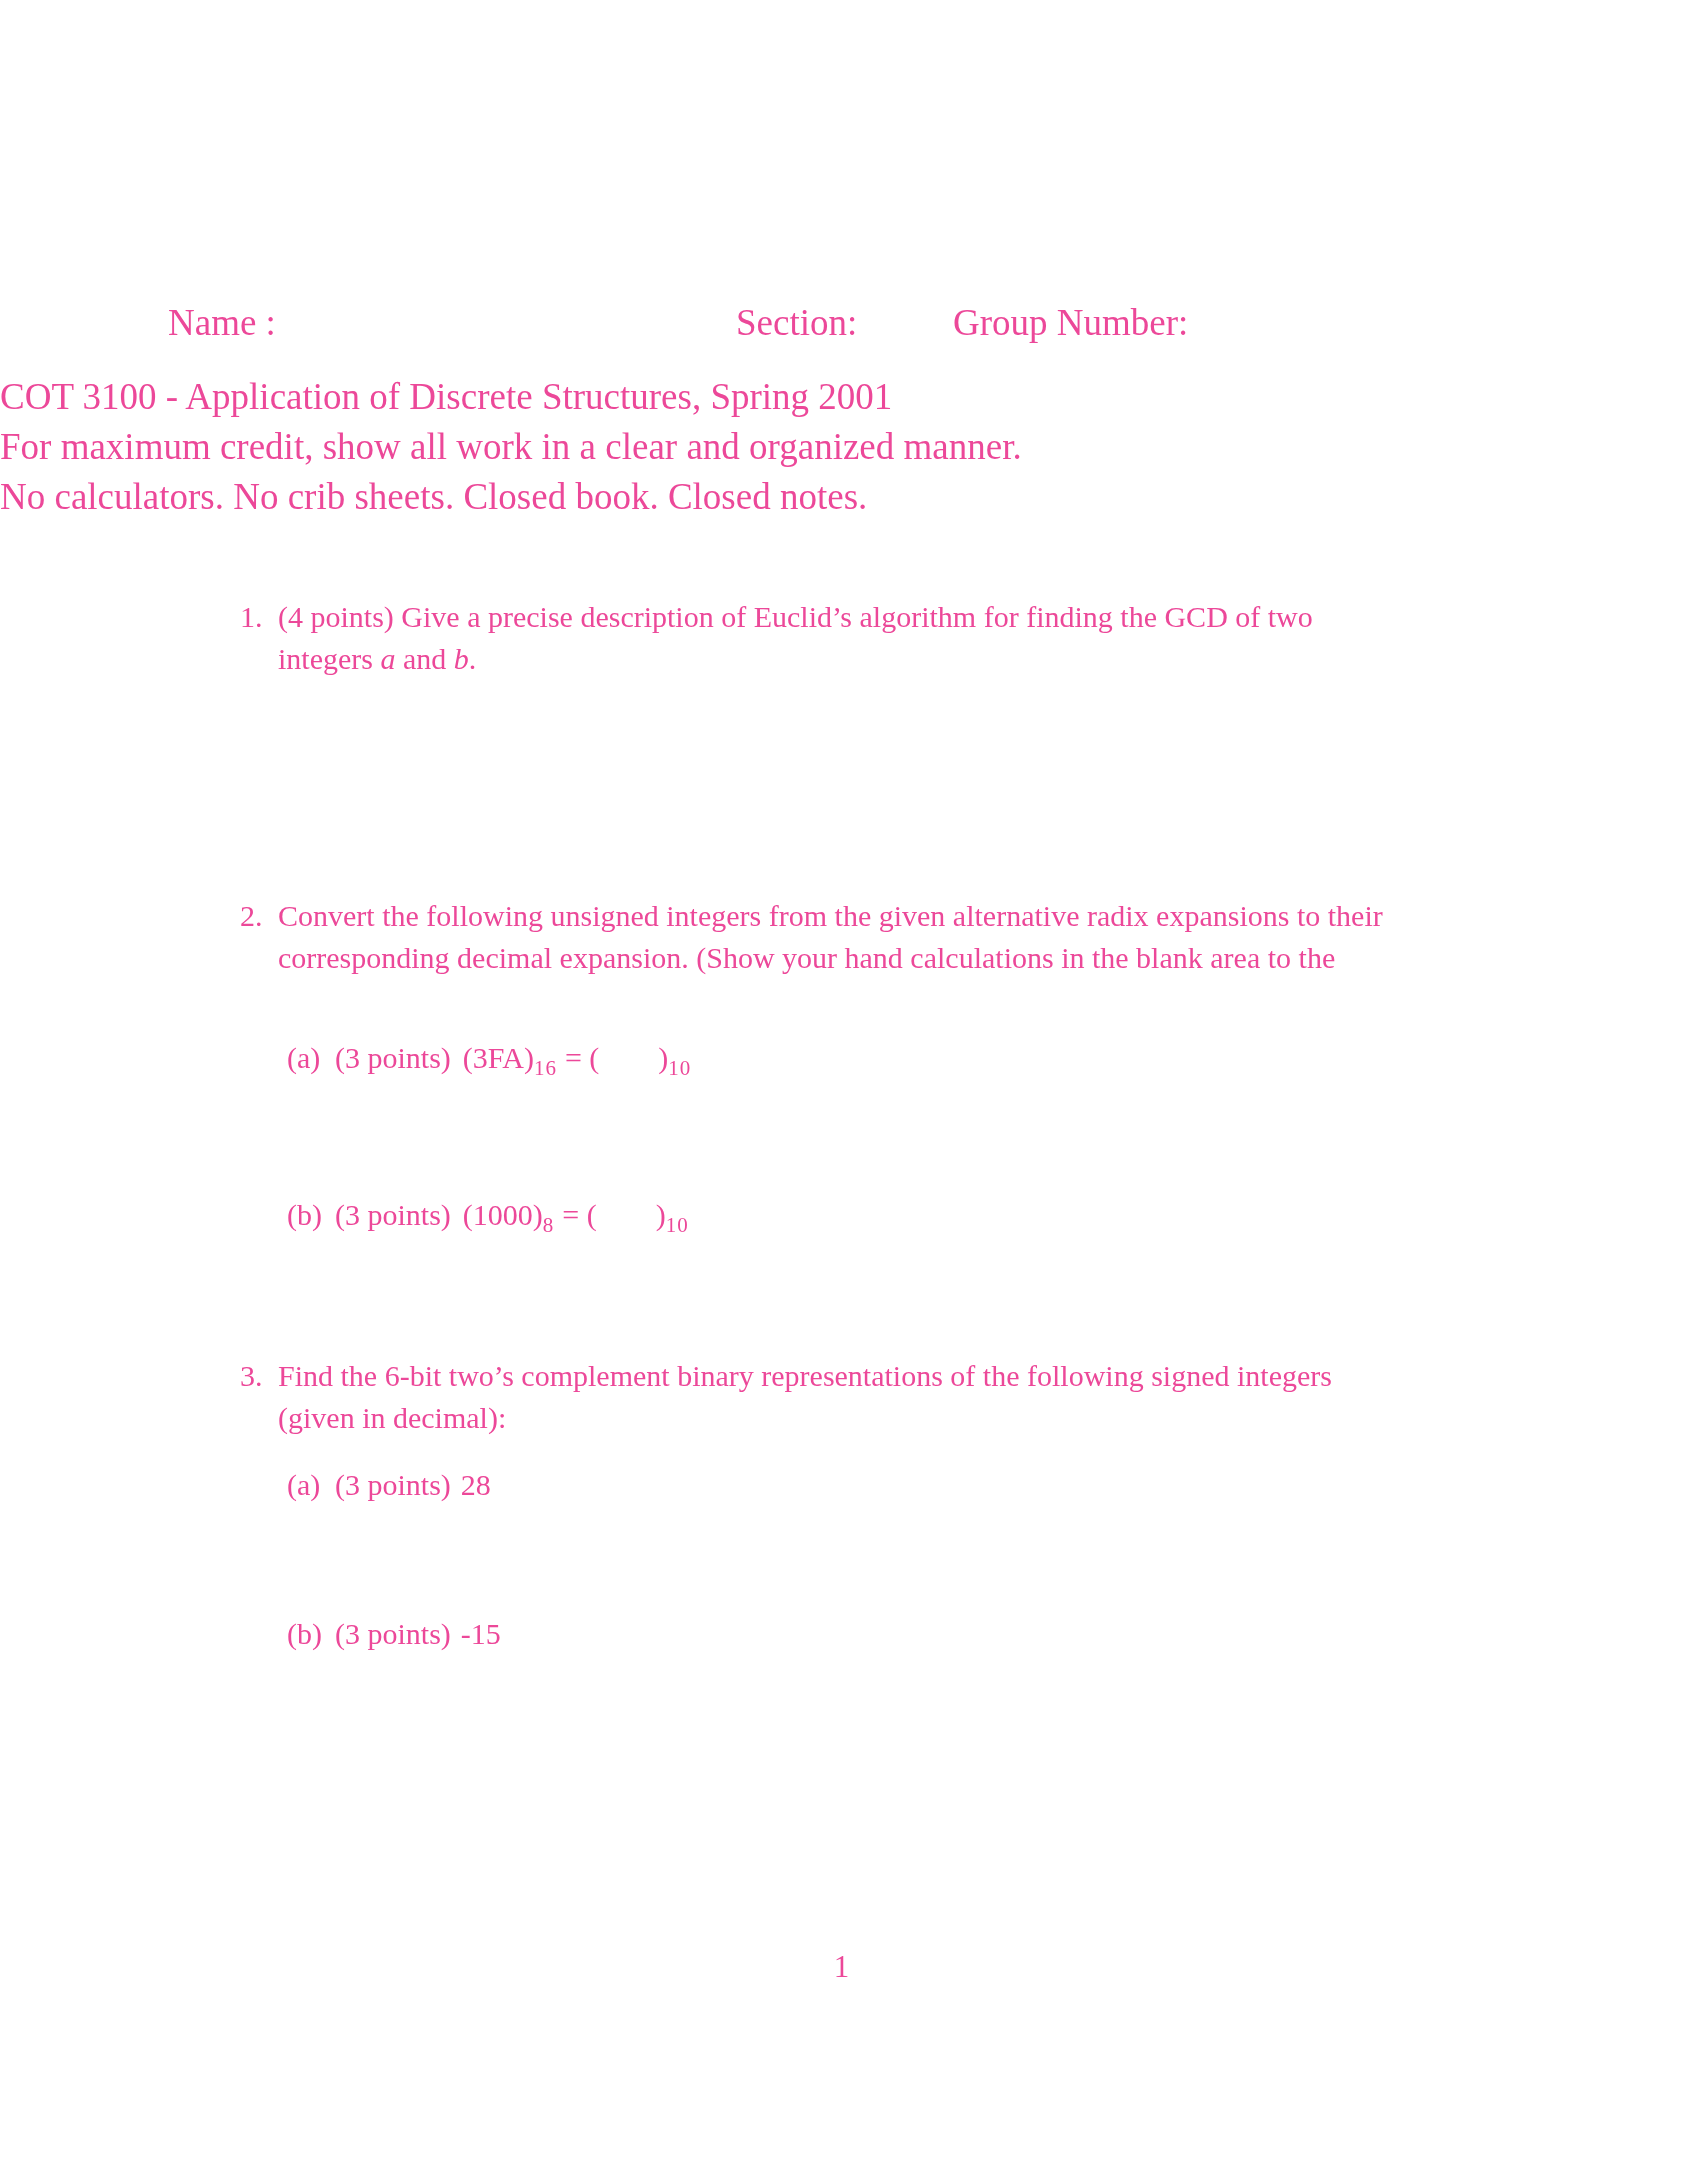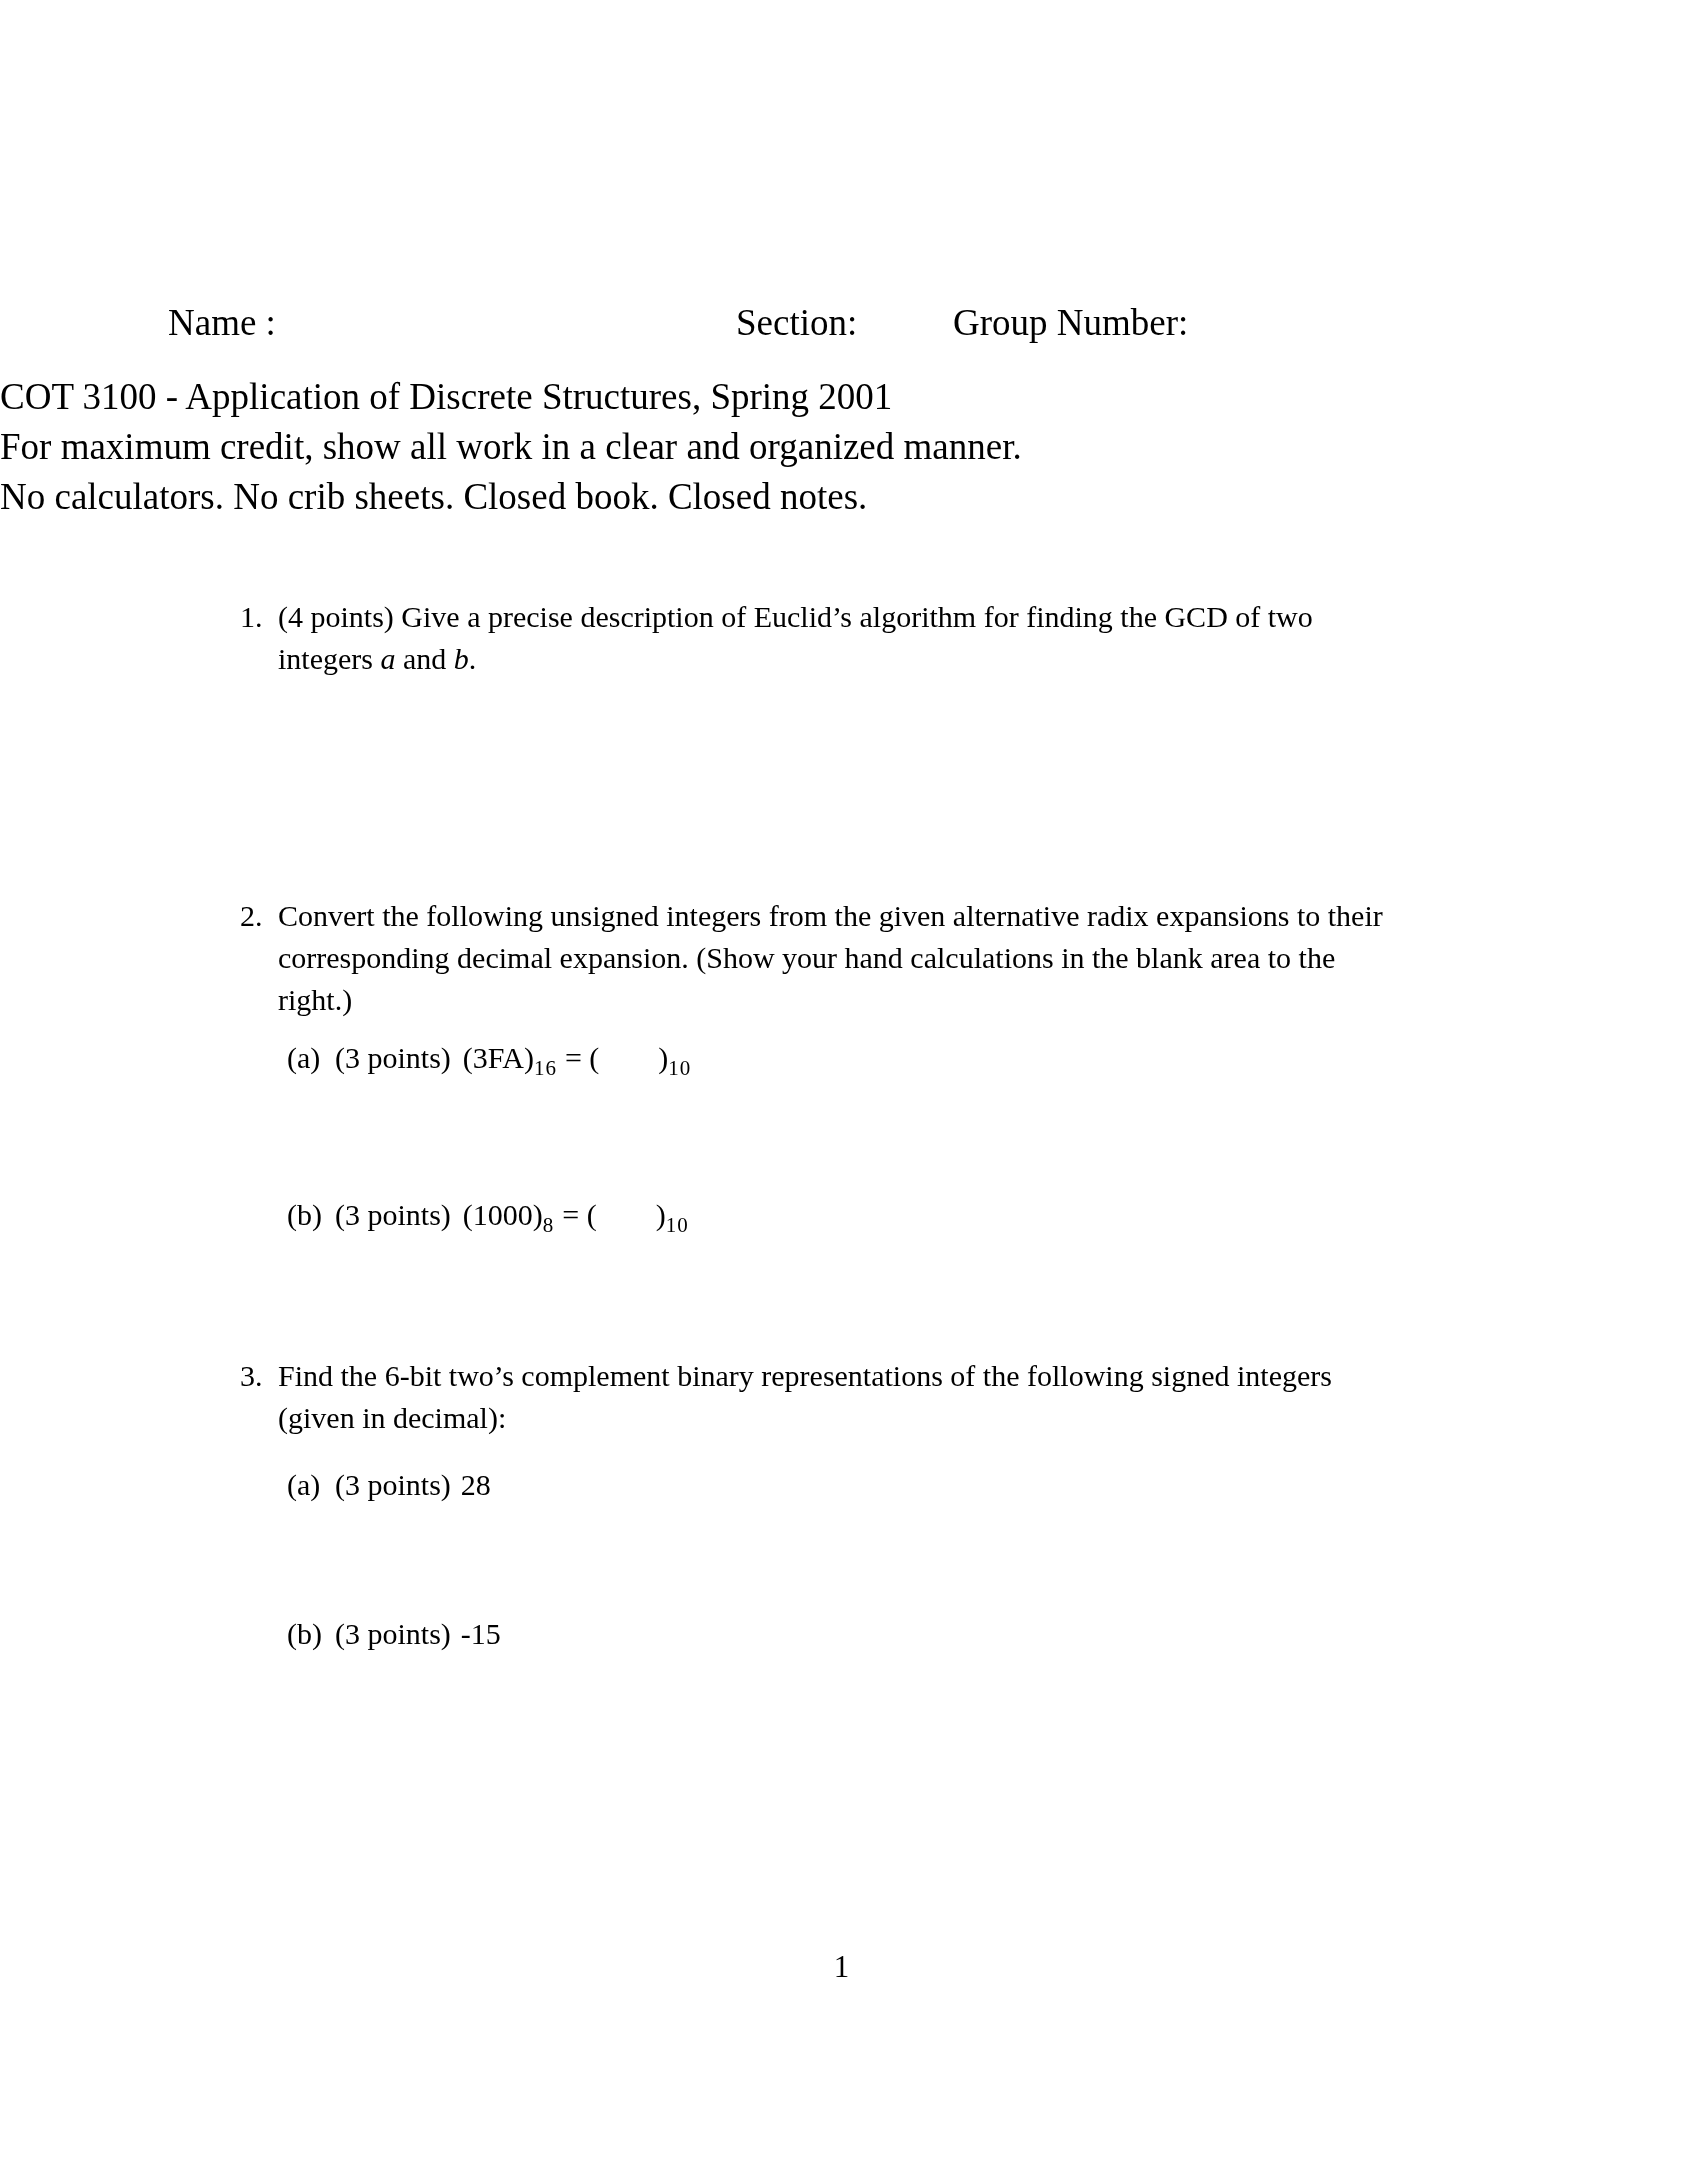--- a/index.html
+++ b/index.html
@@ -6,21 +6,21 @@
     margin: 0;
     padding: 0;
     background: #e8e8e8;
   }
   .page {
     position: relative;
     width: 1683px;
     height: 2178px;
     background: #ffffff;
     font-family: "Liberation Serif", "DejaVu Serif", serif;
-    color: #000000;
+    color: #ec4899;
     overflow: hidden;
   }
   
   .header-row {
     position: absolute;
     top: 297px;
     left: 0;
     width: 100%;
     height: 51px;
     font-size: 37px;
@@ -125,21 +125,20 @@
     <div class="qline cont">
       <span>integers </span><span class="qvar">a</span><span> and </span><span class="qvar">b</span><span>.</span>
     </div>
   </div>
 
   <div class="question q2">
     <div class="qline">
       <span class="qnum">2.</span><span>Convert the following unsigned integers from the given alternative radix expansions to their</span>
     </div>
     <div class="qline cont">corresponding decimal expansion. (Show your hand calculations in the blank area to the</div>
-    <div class="qline cont">right.)</div>
   </div>
 
   <div class="part-row p2a">
     <span class="plabel">(a)</span><span>(3 points)</span><span class="expr">(3FA)</span><sub class="radix">16</sub><span class="eq">= (</span><span class="answer-gap"></span><span>)</span><sub class="radix">10</sub>
   </div>
 
   <div class="part-row p2b">
     <span class="plabel">(b)</span><span>(3 points)</span><span class="expr">(1000)</span><sub class="radix">8</sub><span class="eq">= (</span><span class="answer-gap"></span><span>)</span><sub class="radix">10</sub>
   </div>
 

